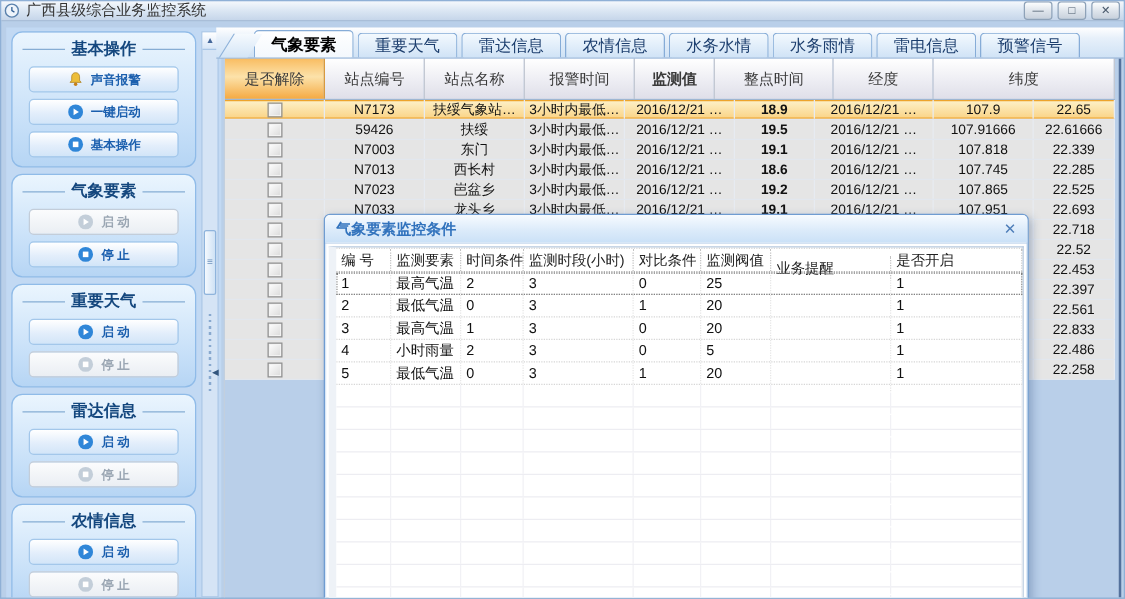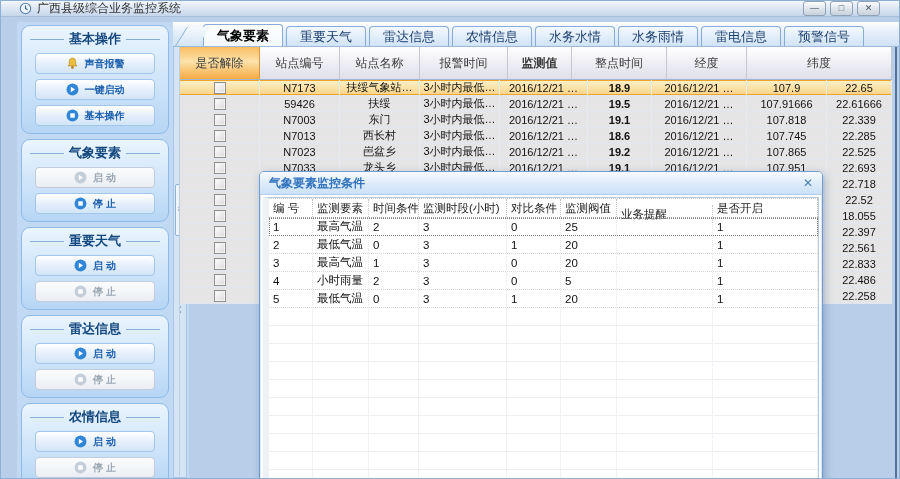--- a/index.html
+++ b/index.html
@@ -1,27 +1,27 @@
 <!DOCTYPE html>
 <html><head>
 <meta charset="utf-8">
 <style>
   html,body{margin:0;padding:0;background:#7d94b0;font-family:"Liberation Sans","DejaVu Sans",sans-serif;}
   *{box-sizing:border-box;}
   .window{position:relative;width:900px;height:479px;background:#b9cfe9;overflow:hidden;border:1px solid #8fb0d6;}
 
   
-  .titlebar{height:16px;background:linear-gradient(#f5f8fc,#dde8f4 45%,#c6d6ea);border-bottom:1px solid #a9bed8;display:flex;align-items:center;padding:0 16px;}
+  .titlebar{height:16px;background:linear-gradient(#f5f8fc,#dde8f4 45%,#c6d6ea);border-bottom:1px solid #a9bed8;display:flex;align-items:center;padding:0 0;}
   .app-icon{width:14px;height:14px;margin:0 4px 0 2px;display:flex;align-items:center;}
   .app-title{font-size:12px;color:#333;}
   .winbtns{margin-left:auto;display:flex;gap:4px;padding-right:3px;}
   .winbtn{width:23px;height:15px;border:1px solid #8ea2b8;border-radius:3px;background:linear-gradient(#fdfefe,#dfe5ec 50%,#c8d1dc);font-size:9px;line-height:12px;text-align:center;color:#4a5a6c;cursor:default;}
 
   
-  .sidebar{position:absolute;left:16px;top:21px;bottom:0;width:172px;background:#c2d9f3;padding:3px 20px 0 4px;overflow:hidden;}
+  .sidebar{position:absolute;left:4px;top:21px;bottom:0;width:172px;background:#c2d9f3;padding:3px 20px 0 4px;overflow:hidden;}
   .group{background:linear-gradient(#eaf5fe,#c6dff8 70%,#b6d5f4);border:1px solid #8fbbe8;border-radius:9px;margin-bottom:5px;padding:2px 0 7px;}
   .group-title{display:flex;align-items:center;gap:5px;margin:2px 8px 1px;color:#14477e;font-weight:bold;font-size:13px;}
   .group-title::before,.group-title::after{content:"";flex:1;height:1px;background:#86add4;}
   .sbtn{display:flex;align-items:center;justify-content:center;gap:6px;width:120px;height:21px;margin:5px auto 0;background:linear-gradient(#ffffff,#e3eefb 55%,#d2e5f8);border:1px solid #a3c7ea;border-radius:4px;font-size:10px;font-weight:bold;color:#1b5fae;cursor:default;}
   .sbtn.disabled{color:#9aa6b3;background:linear-gradient(#fbfcfd,#eaeef3);border-color:#c3cdd9;}
   .icn{display:inline-flex;width:13px;height:13px;}
   
   .sb-scroll{position:absolute;top:3px;right:2px;bottom:0;width:14px;background:#d5e4f5;border:1px solid #a9c6e6;}
   .sb-up{height:14px;border-bottom:1px solid #a9c6e6;background:linear-gradient(#ffffff,#d7e6f7);font-size:7px;line-height:13px;text-align:center;color:#44679a;}
   .sb-thumb{position:absolute;left:1px;right:1px;top:158px;height:52px;background:linear-gradient(90deg,#f4f9fe,#cfe2f5);border:1px solid #8fb4dc;border-radius:2px;font-size:8px;line-height:50px;text-align:center;color:#6e93bd;}
@@ -348,21 +348,21 @@
             <div class="gcell c1">
               <div class="cb"></div>
             </div>
             <div class="gcell c2"></div>
             <div class="gcell c3"></div>
             <div class="gcell c4"></div>
             <div class="gcell c5"></div>
             <div class="gcell c6"></div>
             <div class="gcell c7"></div>
             <div class="gcell c8"></div>
-            <div class="gcell c9">18.055</div>
+            <div class="gcell c9">22.453</div>
           </div>
           <div class="grow">
             <div class="gcell c1">
               <div class="cb"></div>
             </div>
             <div class="gcell c2"></div>
             <div class="gcell c3"></div>
             <div class="gcell c4"></div>
             <div class="gcell c5"></div>
             <div class="gcell c6"></div>

